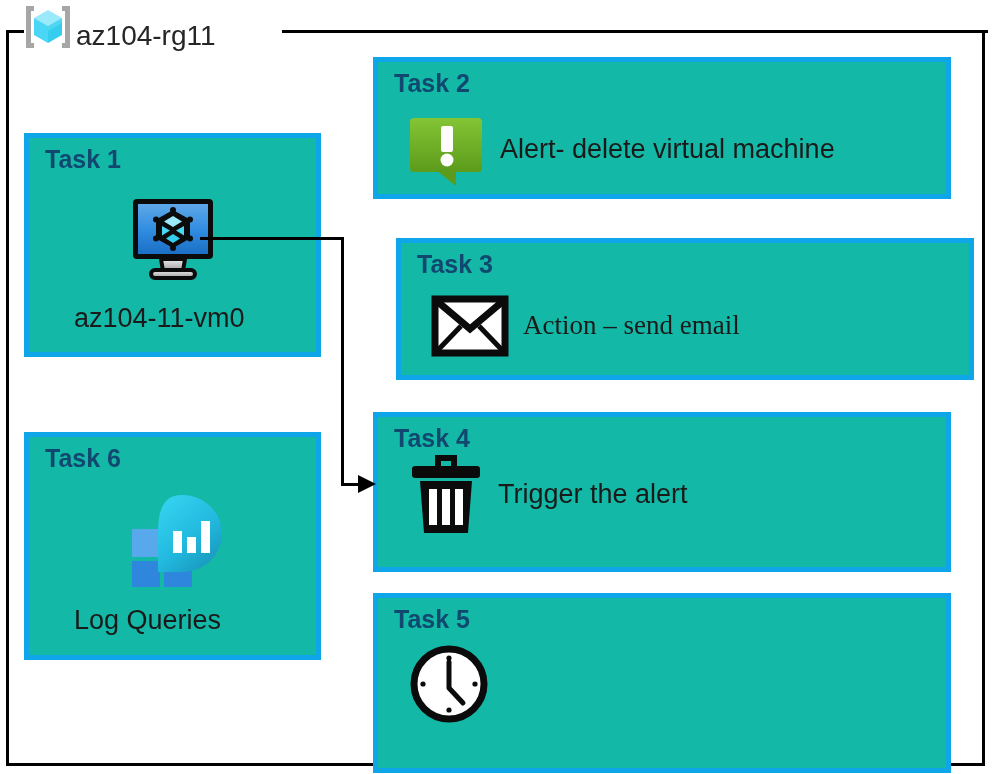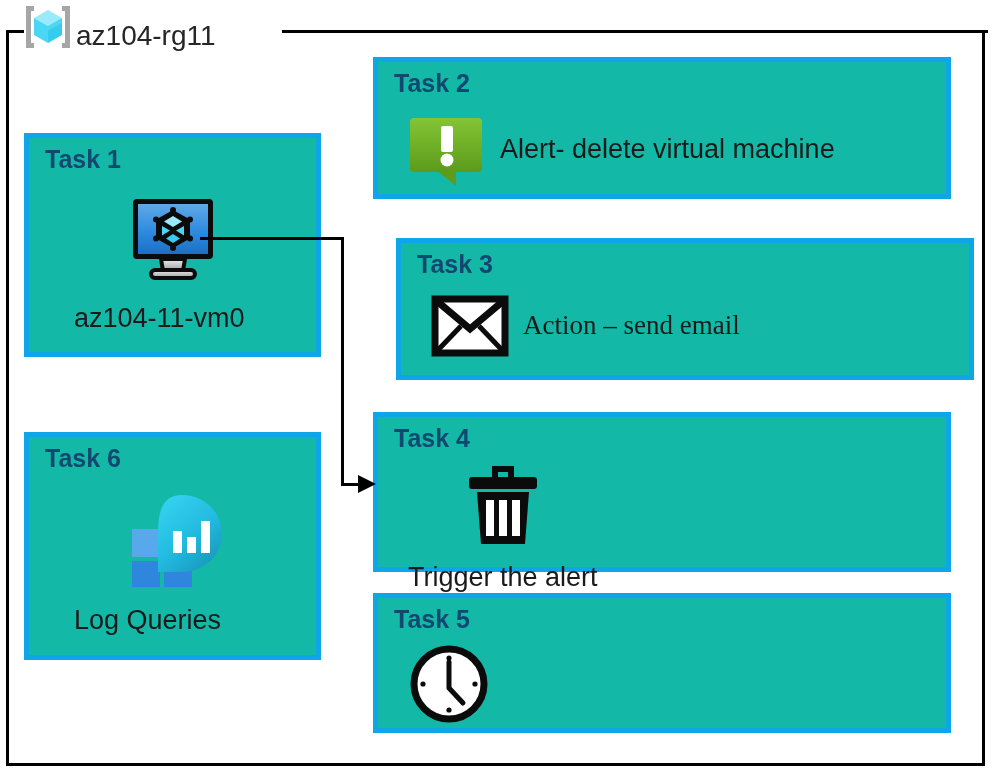--- a/index.html
+++ b/index.html
@@ -270,40 +270,40 @@
           <path d="M7 59 L30 35" fill="none" stroke="#0B0B0B" stroke-width="5"></path>
           <path d="M71 59 L48 35" fill="none" stroke="#0B0B0B" stroke-width="5"></path>
         </svg>
       </div>
       <div class="card-text">Action – send email</div>
     </div>
   </div>
 
   <div class="card card-h" style="left:373px; top:412px; width:578px; height:160px;">
     <div class="card-title">Task 4</div>
-    <div class="h-row" style="top:45px;flex-direction:column;">
+    <div class="h-row" style="top:34px;">
       <div class="h-icon">
         <svg width="76" height="86" viewBox="0 0 76 86" xmlns="http://www.w3.org/2000/svg">
 
           <path d="M27 4 L49 4 L49 15 L43 15 L43 10 L33 10 L33 15 L27 15 Z" fill="#0B0B0B"></path>
 
           <rect x="4" y="15" width="68" height="12" rx="3" fill="#0B0B0B"></rect>
 
           <path d="M12 30 L64 30 L60 82 L16 82 Z" fill="#0B0B0B"></path>
 
           <rect x="21" y="38" width="8" height="36" fill="#ffffff"></rect>
           <rect x="34" y="38" width="8" height="36" fill="#ffffff"></rect>
           <rect x="47" y="38" width="8" height="36" fill="#ffffff"></rect>
         </svg>
       </div>
       <div class="card-text">Trigger the alert</div>
     </div>
   </div>
 
-  <div class="card card-h" style="left:373px; top:593px; width:578px; height:140px;">
+  <div class="card card-h" style="left:373px; top:593px; width:578px; height:180px;">
     <div class="card-title">Task 5</div>
     <div class="h-row" style="top:45px;">
       <div class="h-icon">
         <svg width="82" height="82" viewBox="0 0 82 82" xmlns="http://www.w3.org/2000/svg">
           <circle cx="41" cy="41" r="35" fill="#ffffff" stroke="#0B0B0B" stroke-width="7"></circle>
 
           <path d="M41 19 L41 45 L55 60" fill="none" stroke="#0B0B0B" stroke-width="5" stroke-linecap="round" stroke-linejoin="round"></path>
 
           <circle cx="41" cy="15" r="2.6" fill="#0B0B0B"></circle>
           <circle cx="67" cy="41" r="2.6" fill="#0B0B0B"></circle>

